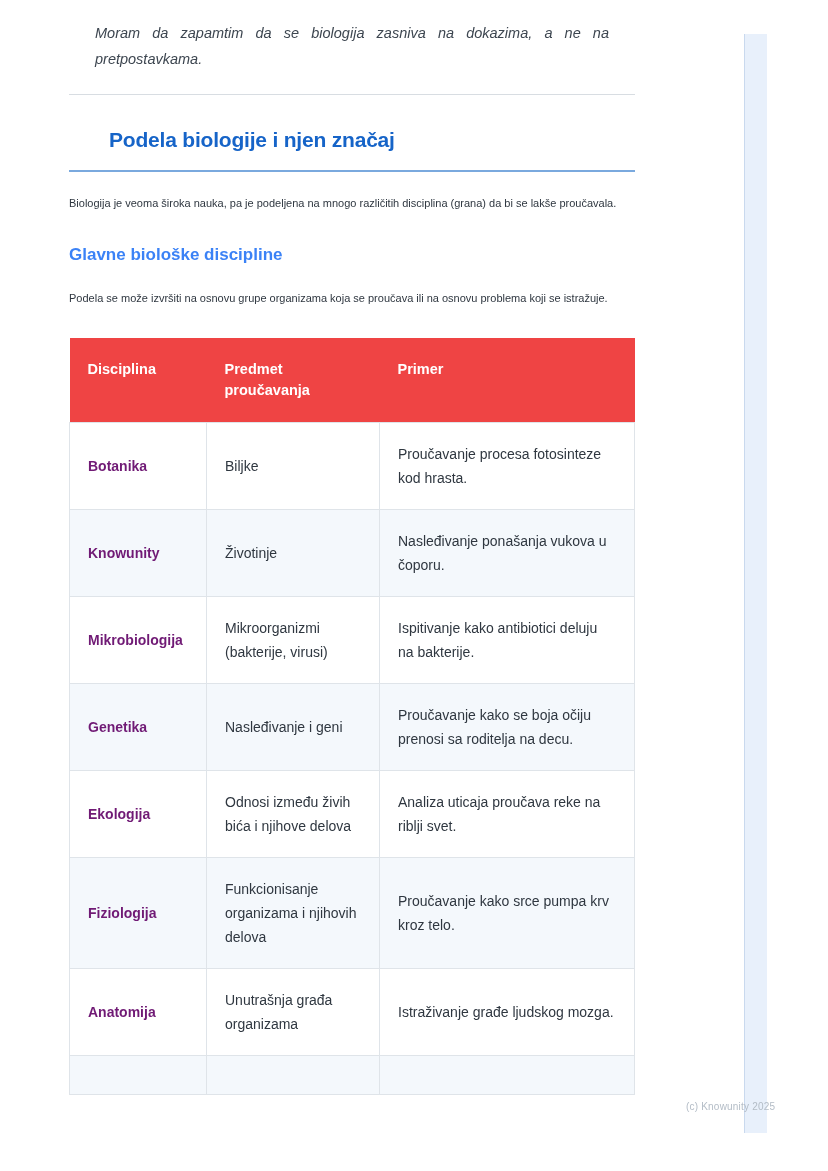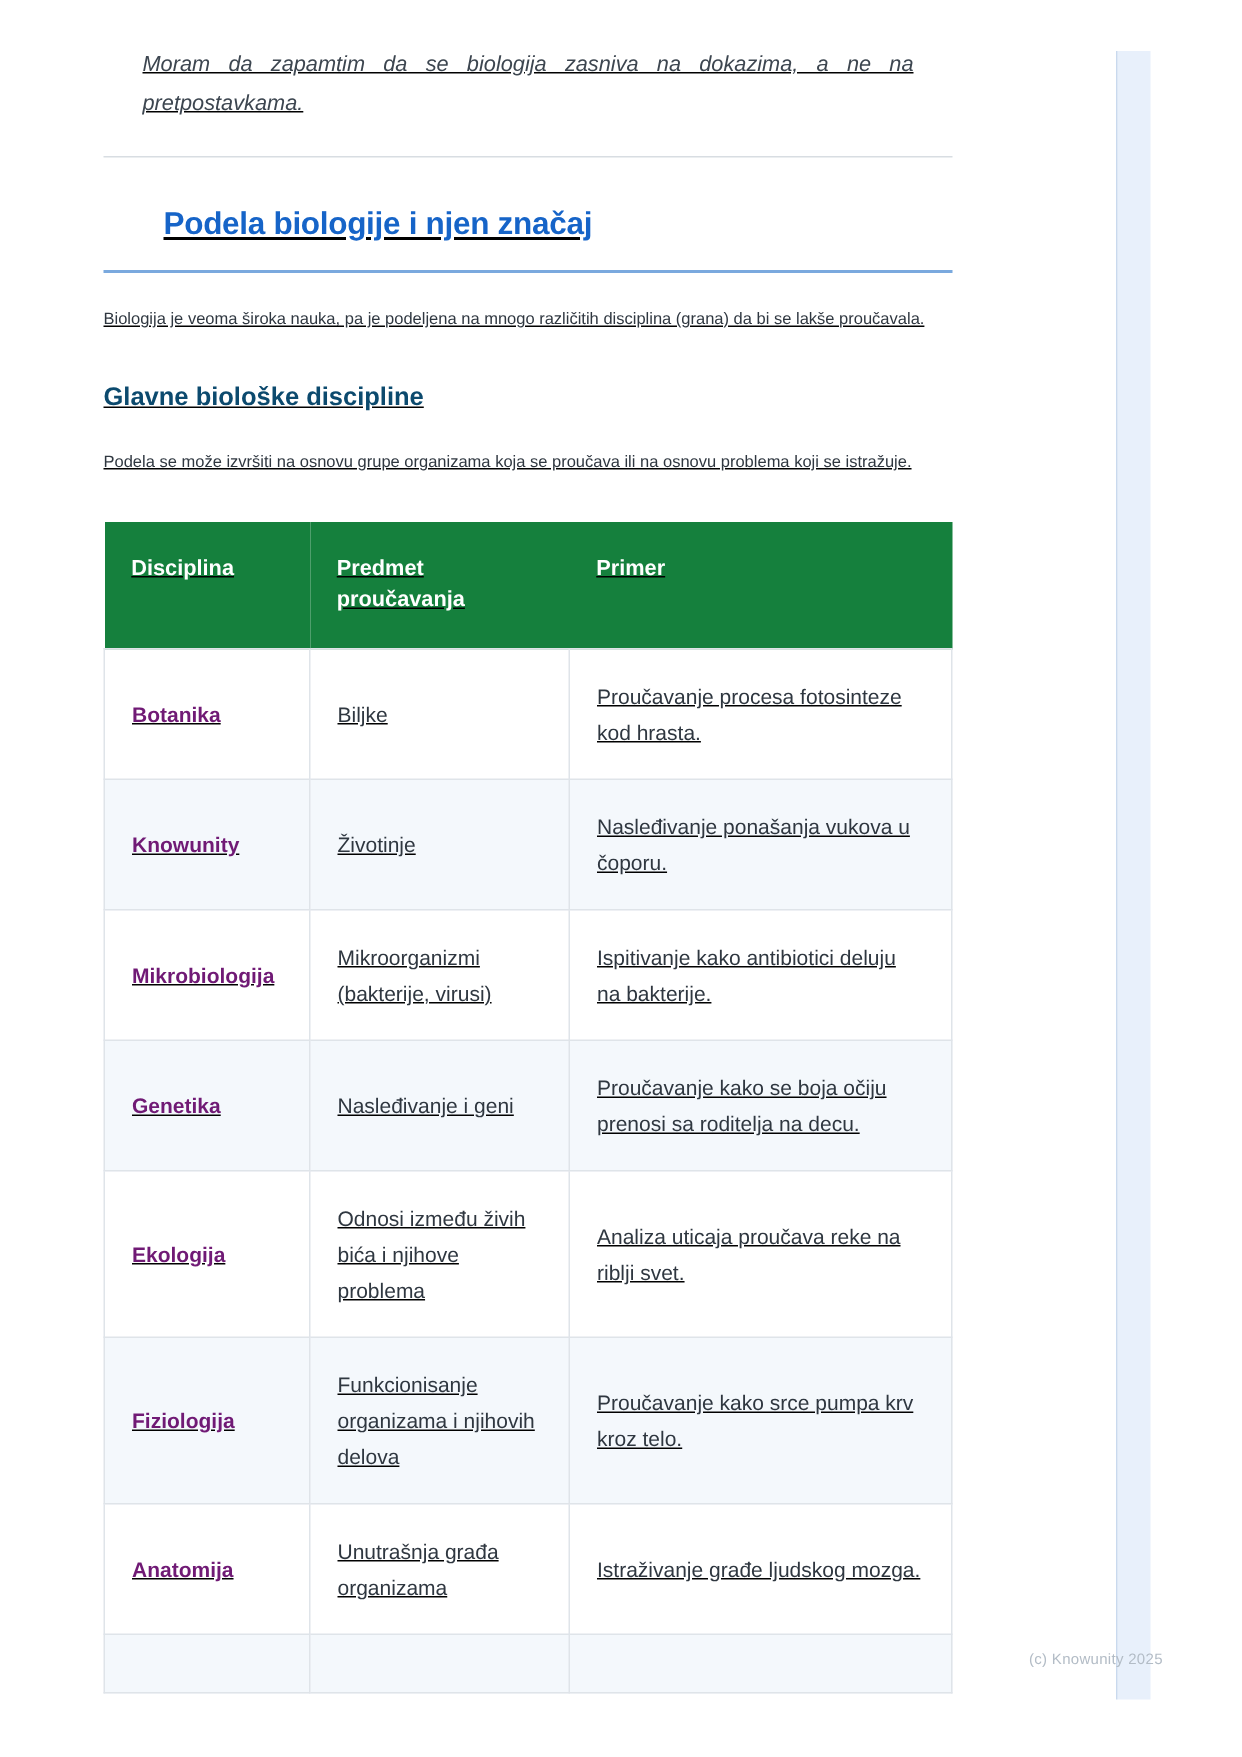--- a/index.html
+++ b/index.html
@@ -21,23 +21,22 @@
     position: absolute;
     left: 0; top: 0;
     width: 828px;
     height: 1171px;
     background: #ffffff;
   }
 
   .content {
     position: absolute;
     left: 69px;
-    top: 30px;
-    width: 566px;
-    text-decoration: underline;
+    top: 20px;
+    width: 566px;
   }
 
   
   .note {
     font-style: italic;
     font-size: 14.5px;
     line-height: 26px;
     color: #3d4650;
     text-align: justify;
     padding-left: 26px;
@@ -74,36 +73,36 @@
     color: #2f3740;
     text-align: justify;
     width: 566px;
   }
 
   
   .h2 {
     margin-top: 26px;
     font-size: 17px;
     font-weight: bold;
-    color: #0c4a6e;
+    color: #3b82f6;
     line-height: 24px;
   }
 
   
   .table-wrap {
     margin-top: 26px;
     width: 565px;
   }
   table {
     border-collapse: collapse;
     width: 565px;
     table-layout: fixed;
   }
   thead th {
-    background: #15803d;
+    background: #ef4444;
     color: #ffffff;
     font-size: 14.5px;
     font-weight: bold;
     text-align: left;
     padding: 21px 18px;
     vertical-align: top;
     line-height: 21px;
     border: none;
   }
   thead th.c0 { width: 137px; }
@@ -207,21 +206,21 @@
             <td>Mikroorganizmi (bakterije, virusi)</td>
             <td>Ispitivanje kako antibiotici deluju na bakterije.</td>
           </tr>
           <tr>
             <td class="col-term">Genetika</td>
             <td>Nasleđivanje i geni</td>
             <td>Proučavanje kako se boja očiju prenosi sa roditelja na decu.</td>
           </tr>
           <tr>
             <td class="col-term">Ekologija</td>
-            <td>Odnosi između živih bića i njihove problema</td>
+            <td>Odnosi između živih bića i njihove delova</td>
             <td>Analiza uticaja proučava reke na riblji svet.</td>
           </tr>
           <tr>
             <td class="col-term">Fiziologija</td>
             <td>Funkcionisanje organizama i njihovih delova</td>
             <td>Proučavanje kako srce pumpa krv kroz telo.</td>
           </tr>
           <tr>
             <td class="col-term">Anatomija</td>
             <td>Unutrašnja građa organizama</td>

